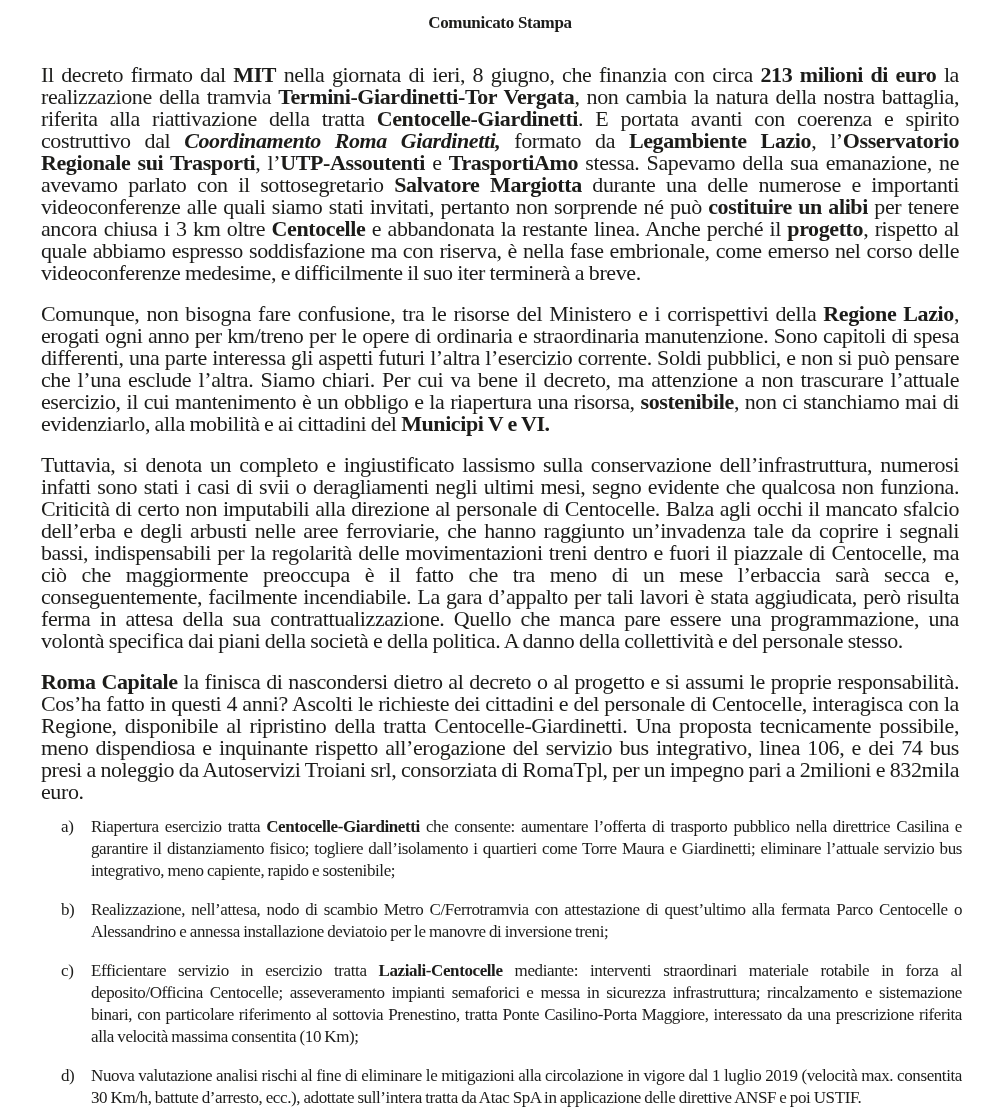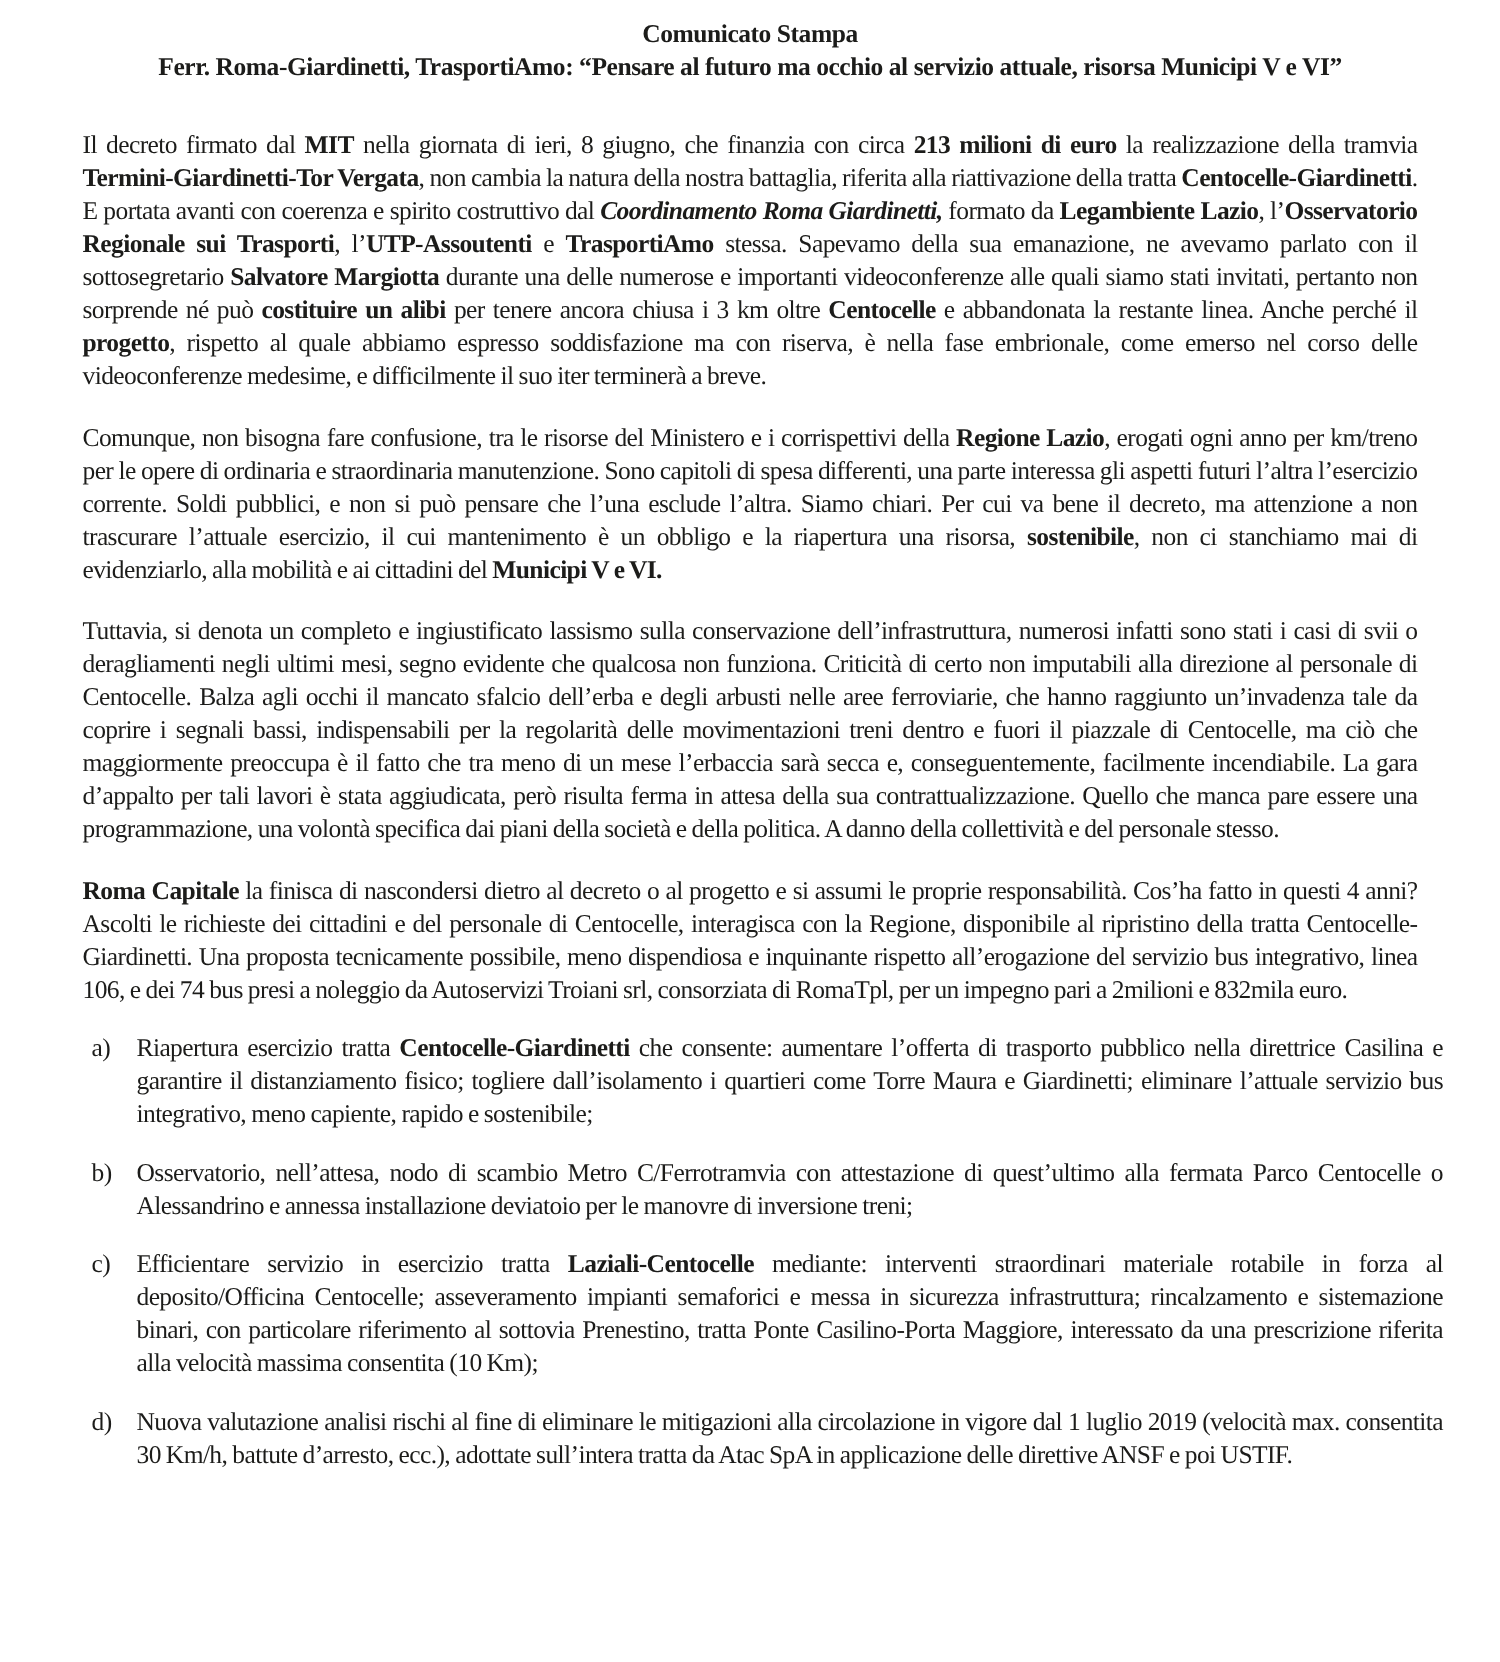--- a/index.html
+++ b/index.html
@@ -25,22 +25,22 @@
     text-align: center;
     font-weight: bold;
     font-size: 17px;
     line-height: 22px;
     letter-spacing: -0.3px;
   }
   .paragraphs {
     margin-top: 30px;
   }
   .para {
-    margin: 17px;
-    font-size: 17px;
+    margin: 3px;
+    font-size: 22px;
     line-height: 22px;
     letter-spacing: -0.4px;
     word-spacing: -0.5px;
     text-align: justify;
     hyphens: auto;
     -webkit-hyphens: auto;
   }
   .para + .para {
     margin-top: 19px;
   }
@@ -75,30 +75,29 @@
     left: 23px;
     top: 0;
   }
 </style>
 </head>
 <body>
 
 <div class="page">
   <div class="title-block">
     <div>Comunicato Stampa</div>
-    <div>Ferr. Roma-Giardinetti, TrasportiAmo: “Pensare al futuro ma occhio al servizio attuale, risorsa Municipi V e VI”</div>
   </div>
 
   <div class="paragraphs" id="paragraphs">
       <p class="para">Il decreto firmato dal <strong>MIT</strong> nella giornata di ieri, 8 giugno, che finanzia con circa <strong>213 milioni di euro</strong> la realizzazione della tramvia <strong>Termini-Giardinetti-Tor Vergata</strong>, non cambia la natura della nostra battaglia, riferita alla riattivazione della tratta <strong>Centocelle-Giardinetti</strong>. E portata avanti con coerenza e spirito costruttivo dal <strong class="it">Coordinamento Roma Giardinetti,</strong> formato da <strong>Legambiente Lazio</strong>, l’<strong>Osservatorio Regionale sui Trasporti</strong>, l’<strong>UTP-Assoutenti</strong> e <strong>TrasportiAmo</strong> stessa. Sapevamo della sua emanazione, ne avevamo parlato con il sottosegretario <strong>Salvatore Margiotta</strong> durante una delle numerose e importanti videoconferenze alle quali siamo stati invitati, pertanto non sorprende né può <strong>costituire un alibi</strong> per tenere ancora chiusa i 3 km oltre <strong>Centocelle</strong> e abbandonata la restante linea. Anche perché il <strong>progetto</strong>, rispetto al quale abbiamo espresso soddisfazione ma con riserva, è nella fase embrionale, come emerso nel corso delle videoconferenze medesime, e difficilmente il suo iter terminerà a breve.</p>
       <p class="para">Comunque, non bisogna fare confusione, tra le risorse del Ministero e i corrispettivi della <strong>Regione Lazio</strong>, erogati ogni anno per km/treno per le opere di ordinaria e straordinaria manutenzione. Sono capitoli di spesa differenti, una parte interessa gli aspetti futuri l’altra l’esercizio corrente. Soldi pubblici, e non si può pensare che l’una esclude l’altra. Siamo chiari. Per cui va bene il decreto, ma attenzione a non trascurare l’attuale esercizio, il cui mantenimento è un obbligo e la riapertura una risorsa, <strong>sostenibile</strong>, non ci stanchiamo mai di evidenziarlo, alla mobilità e ai cittadini del <strong>Municipi V e VI.</strong></p>
       <p class="para">Tuttavia, si denota un completo e ingiustificato lassismo sulla conservazione dell’infrastruttura, numerosi infatti sono stati i casi di svii o deragliamenti negli ultimi mesi, segno evidente che qualcosa non funziona. Criticità di certo non imputabili alla direzione al personale di Centocelle. Balza agli occhi il mancato sfalcio dell’erba e degli arbusti nelle aree ferroviarie, che hanno raggiunto un’invadenza tale da coprire i segnali bassi, indispensabili per la regolarità delle movimentazioni treni dentro e fuori il piazzale di Centocelle, ma ciò che maggiormente preoccupa è il fatto che tra meno di un mese l’erbaccia sarà secca e, conseguentemente, facilmente incendiabile. La gara d’appalto per tali lavori è stata aggiudicata, però risulta ferma in attesa della sua contrattualizzazione. Quello che manca pare essere una programmazione, una volontà specifica dai piani della società e della politica. A danno della collettività e del personale stesso.</p>
       <p class="para"><strong>Roma Capitale</strong> la finisca di nascondersi dietro al decreto o al progetto e si assumi le proprie responsabilità. Cos’ha fatto in questi 4 anni? Ascolti le richieste dei cittadini e del personale di Centocelle, interagisca con la Regione, disponibile al ripristino della tratta Centocelle-Giardinetti. Una proposta tecnicamente possibile, meno dispendiosa e inquinante rispetto all’erogazione del servizio bus integrativo, linea 106, e dei 74 bus presi a noleggio da Autoservizi Troiani srl, consorziata di RomaTpl, per un impegno pari a 2milioni e 832mila euro.</p>
     </div>
 
 
   <div class="list" id="list">
       <div class="list-item"><span class="list-marker">a)</span><span>Riapertura esercizio tratta <strong>Centocelle-Giardinetti</strong> che consente: aumentare l’offerta di trasporto pubblico nella direttrice Casilina e garantire il distanziamento fisico; togliere dall’isolamento i quartieri come Torre Maura e Giardinetti; eliminare l’attuale servizio bus integrativo, meno capiente, rapido e sostenibile;</span></div>
-      <div class="list-item"><span class="list-marker">b)</span><span>Osservatorio, nell’attesa, nodo di scambio Metro C/Ferrotramvia con attestazione di quest’ultimo alla fermata Parco Centocelle o Alessandrino e annessa installazione deviatoio per le manovre di inversione treni;</span></div>
+      <div class="list-item"><span class="list-marker">b)</span><span>Realizzazione, nell’attesa, nodo di scambio Metro C/Ferrotramvia con attestazione di quest’ultimo alla fermata Parco Centocelle o Alessandrino e annessa installazione deviatoio per le manovre di inversione treni;</span></div>
       <div class="list-item"><span class="list-marker">c)</span><span>Efficientare servizio in esercizio tratta <strong>Laziali-Centocelle</strong> mediante: interventi straordinari materiale rotabile in forza al deposito/Officina Centocelle; asseveramento impianti semaforici e messa in sicurezza infrastruttura; rincalzamento e sistemazione binari, con particolare riferimento al sottovia Prenestino, tratta Ponte Casilino-Porta Maggiore, interessato da una prescrizione riferita alla velocità massima consentita (10 Km);</span></div>
       <div class="list-item"><span class="list-marker">d)</span><span>Nuova valutazione analisi rischi al fine di eliminare le mitigazioni alla circolazione in vigore dal 1 luglio 2019 (velocità max. consentita 30 Km/h, battute d’arresto, ecc.), adottate sull’intera tratta da Atac SpA in applicazione delle direttive ANSF e poi USTIF.</span></div>
     </div>
 </div>
 
 </body></html>

